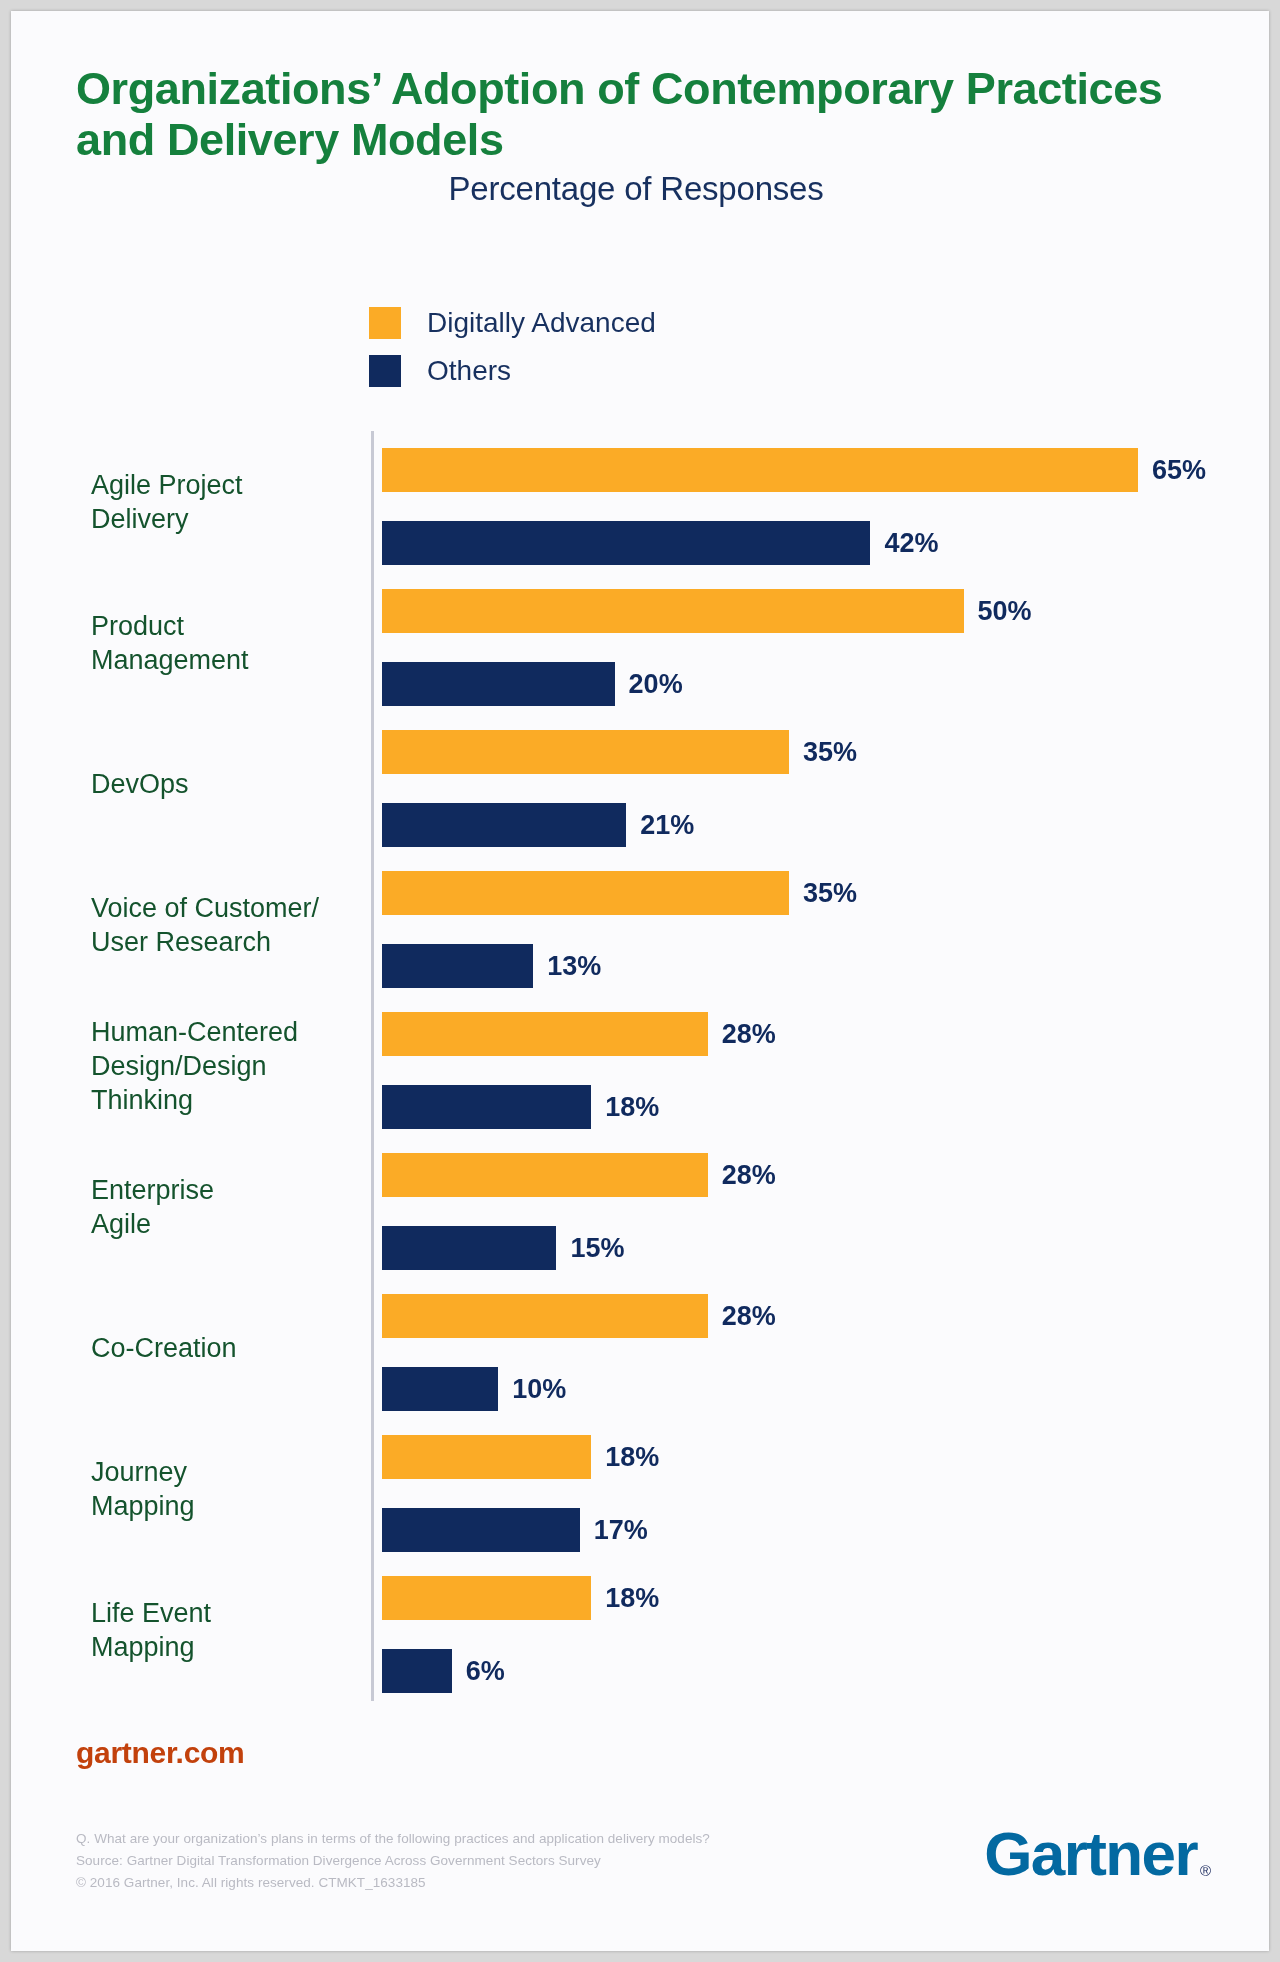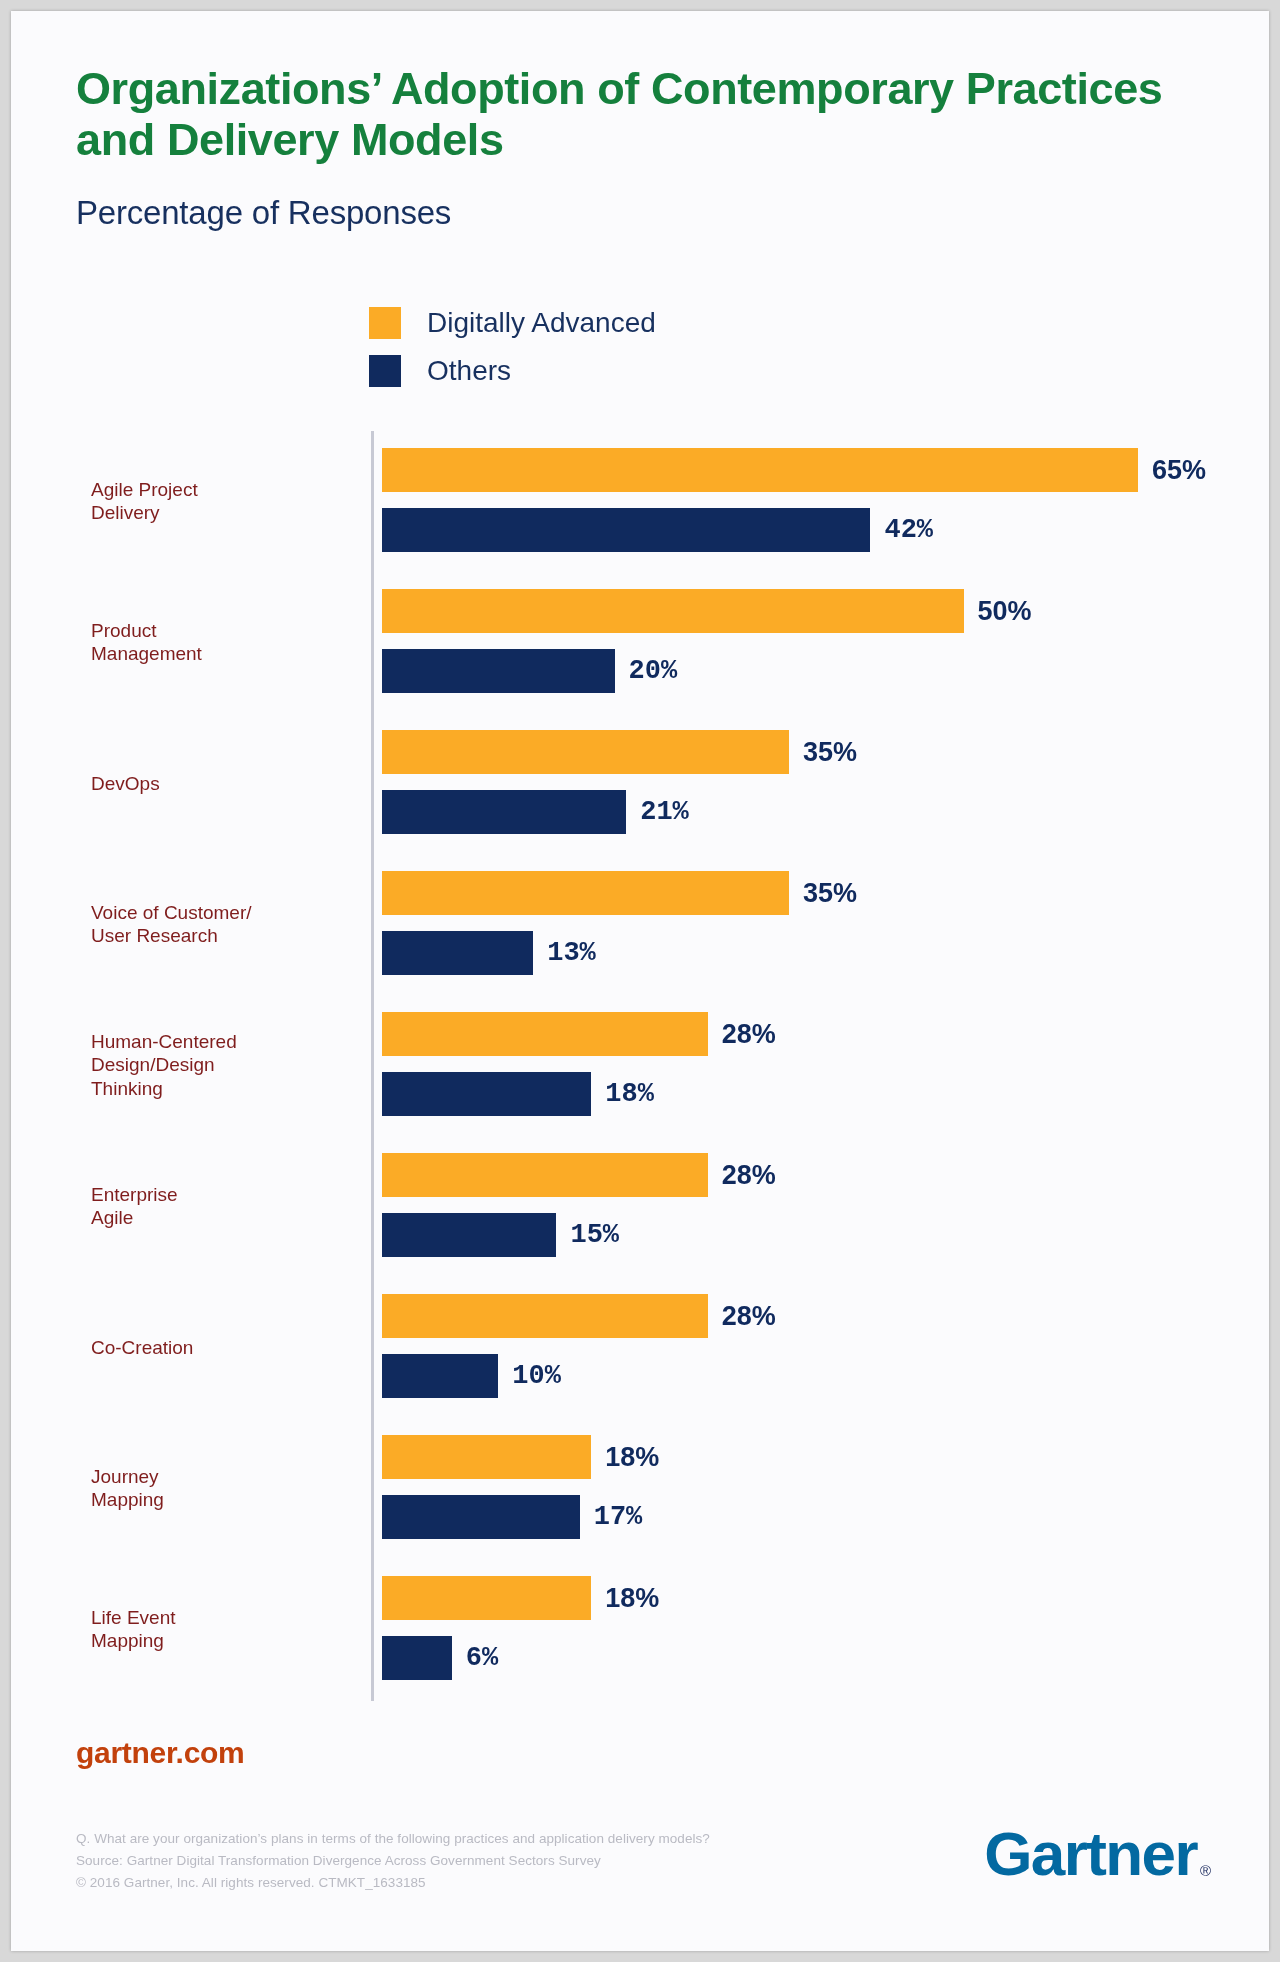--- a/index.html
+++ b/index.html
@@ -28,25 +28,26 @@
   .header { position: absolute; left: 65px; top: 52px; width: 1120px; }
   .title {
     margin: 0;
     font-size: 45px;
     line-height: 1.14;
     font-weight: bold;
     color: #15803d;
     letter-spacing: -0.4px;
   }
   .subtitle {
-    margin: 28px 0 0 0;
+    margin: 4px 0 0 0;
     font-size: 33px;
     font-weight: normal;
     color: #17305f;
     letter-spacing: -0.2px;
+    text-align: center;
   }
 
   
   .legend {
     position: absolute;
     left: 358px;
     top: 296px;
   }
   .legend-row {
     display: flex;
@@ -83,41 +84,41 @@
   .group {
     position: relative;
     height: 141px;
   }
   .cat-label {
     position: absolute;
     left: 80px;
     width: 268px;
     top: 50%;
     transform: translateY(-50%);
-    font-size: 19px;
+    font-size: 27px;
     line-height: 1.26;
-    color: #7f1d1d;
+    color: #14532d;
   }
   .bars {
     position: absolute;
     left: 363px;
     top: 0;
     height: 141px;
     width: 880px;
     margin-left: 8px;
   }
   .bar-row {
     position: absolute;
     left: 0;
     height: 44px;
     display: flex;
     align-items: center;
   }
   .bar-row.top { top: 17px; }
-  .bar-row.bottom { top: 77px; font-family: Liberation Mono, monospace; }
+  .bar-row.bottom { top: 90px; }
   .bar {
     height: 44px;
     flex: 0 0 auto;
   }
   .bar-value {
     margin-left: 14px;
     font-size: 27px;
     font-weight: bold;
     color: #102a5e;
     white-space: nowrap;

